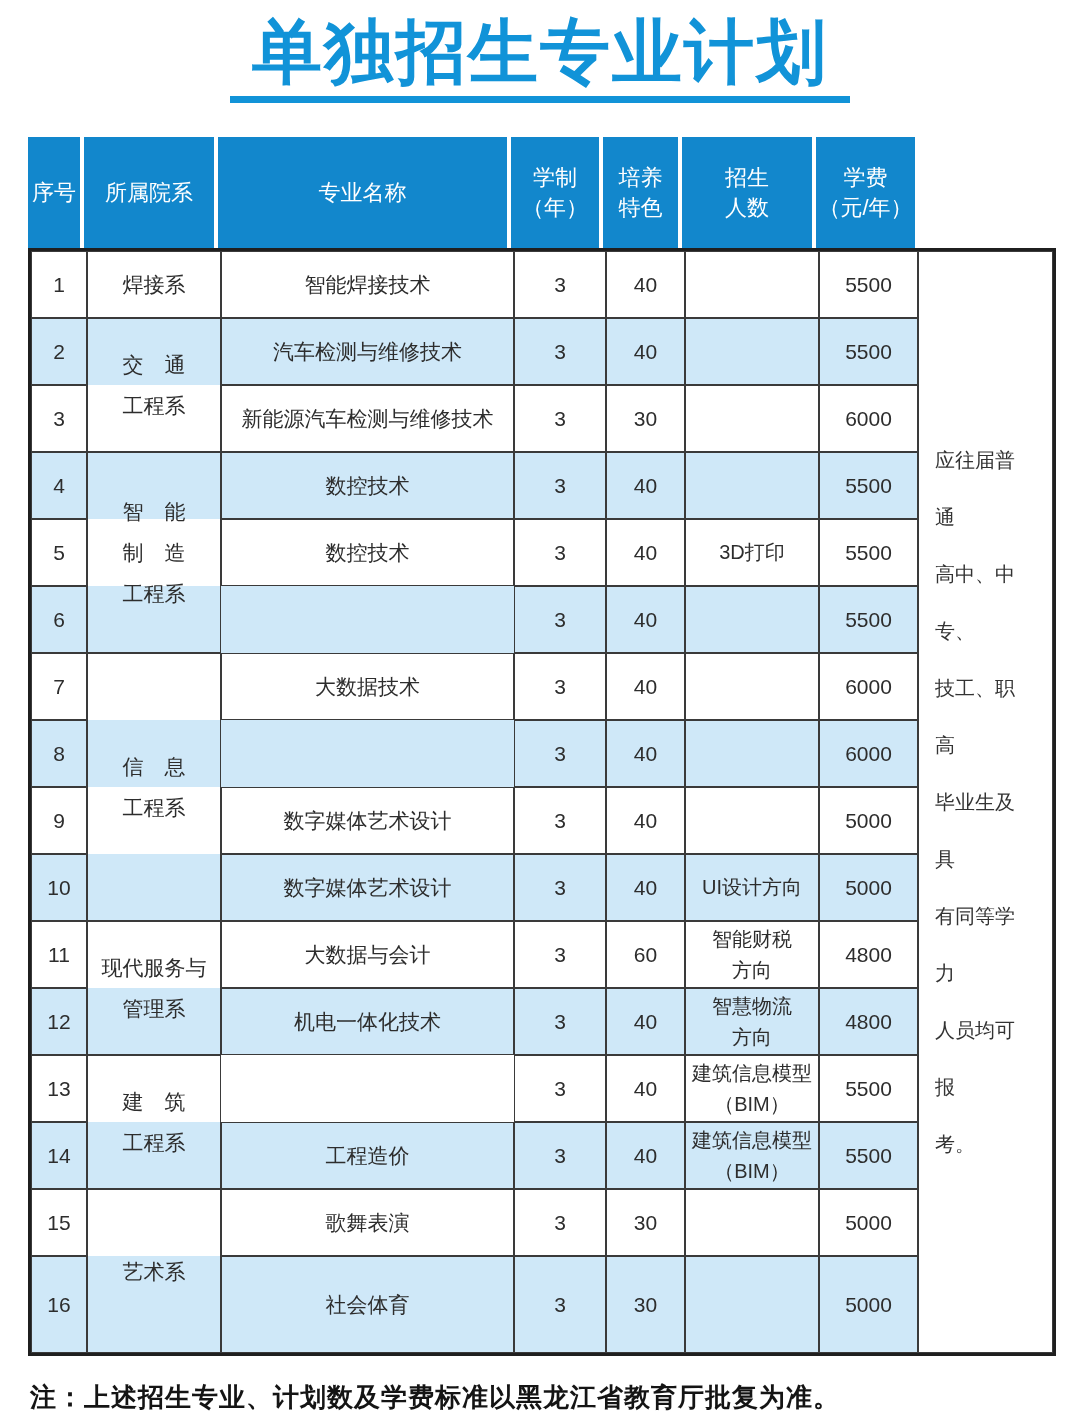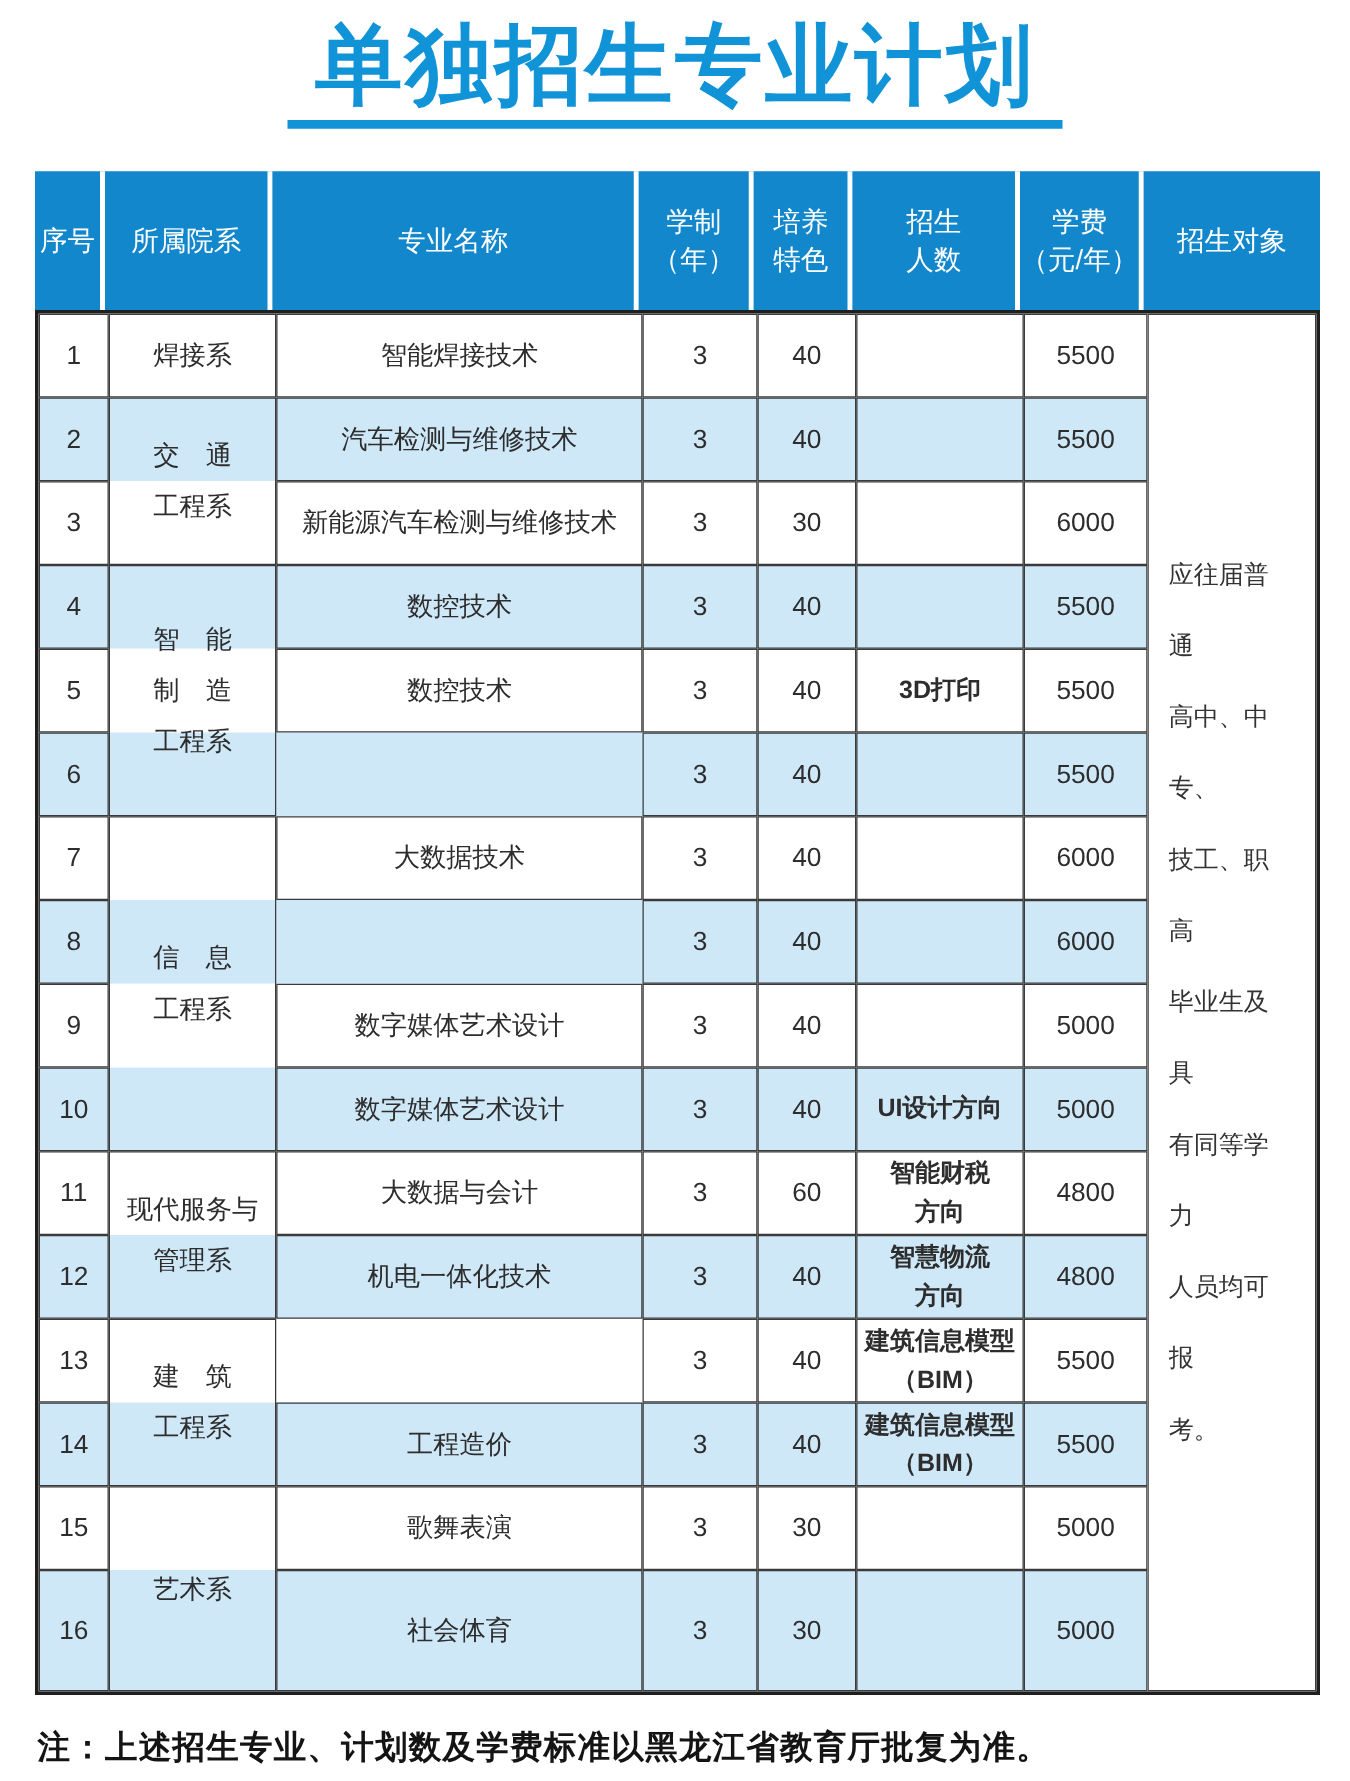--- a/index.html
+++ b/index.html
@@ -38,21 +38,21 @@
   .stripe{grid-column:1/8;}
   .stripe.w{background:#ffffff;}
   .stripe.b{background:#cfe8f8;}
   .bcell{
     border:1px solid #3a3a3a;z-index:1;background:transparent;
     display:flex;align-items:center;justify-content:center;
     text-align:center;font-size:21px;line-height:30px;
     white-space:pre-line;color:#2d2d2d;
   }
   .dept{grid-column:2;line-height:41px;}
-  .feature{font-size:20px;line-height:31px;font-weight:bold;}
+  .feature{font-size:20px;line-height:31px;}
   .target{
     grid-column:8;grid-row:1/-1;z-index:1;background:#ffffff;
     border:1px solid #3a3a3a;display:flex;align-items:center;
   }
   .target-text{
     padding:0 22px 0 16px;font-size:20px;line-height:57px;
     color:#333333;white-space:pre-line;text-align:left;
   }
   
   .note{
@@ -76,21 +76,20 @@
     <div class="hcell">所属院系</div>
     <div class="hcell">专业名称</div>
     <div class="hcell">学制
 （年）</div>
     <div class="hcell">培养
 特色</div>
     <div class="hcell">招生
 人数</div>
     <div class="hcell">学费
 （元/年）</div>
-    <div class="hcell">招生对象</div>
   </div>
 
   <div class="tbody grid-cols">
 
     <div class="stripe w" style="grid-row:1"></div>
     <div class="stripe b" style="grid-row:2"></div>
     <div class="stripe w" style="grid-row:3"></div>
     <div class="stripe b" style="grid-row:4"></div>
     <div class="stripe w" style="grid-row:5"></div>
     <div class="stripe b" style="grid-row:6"></div>

